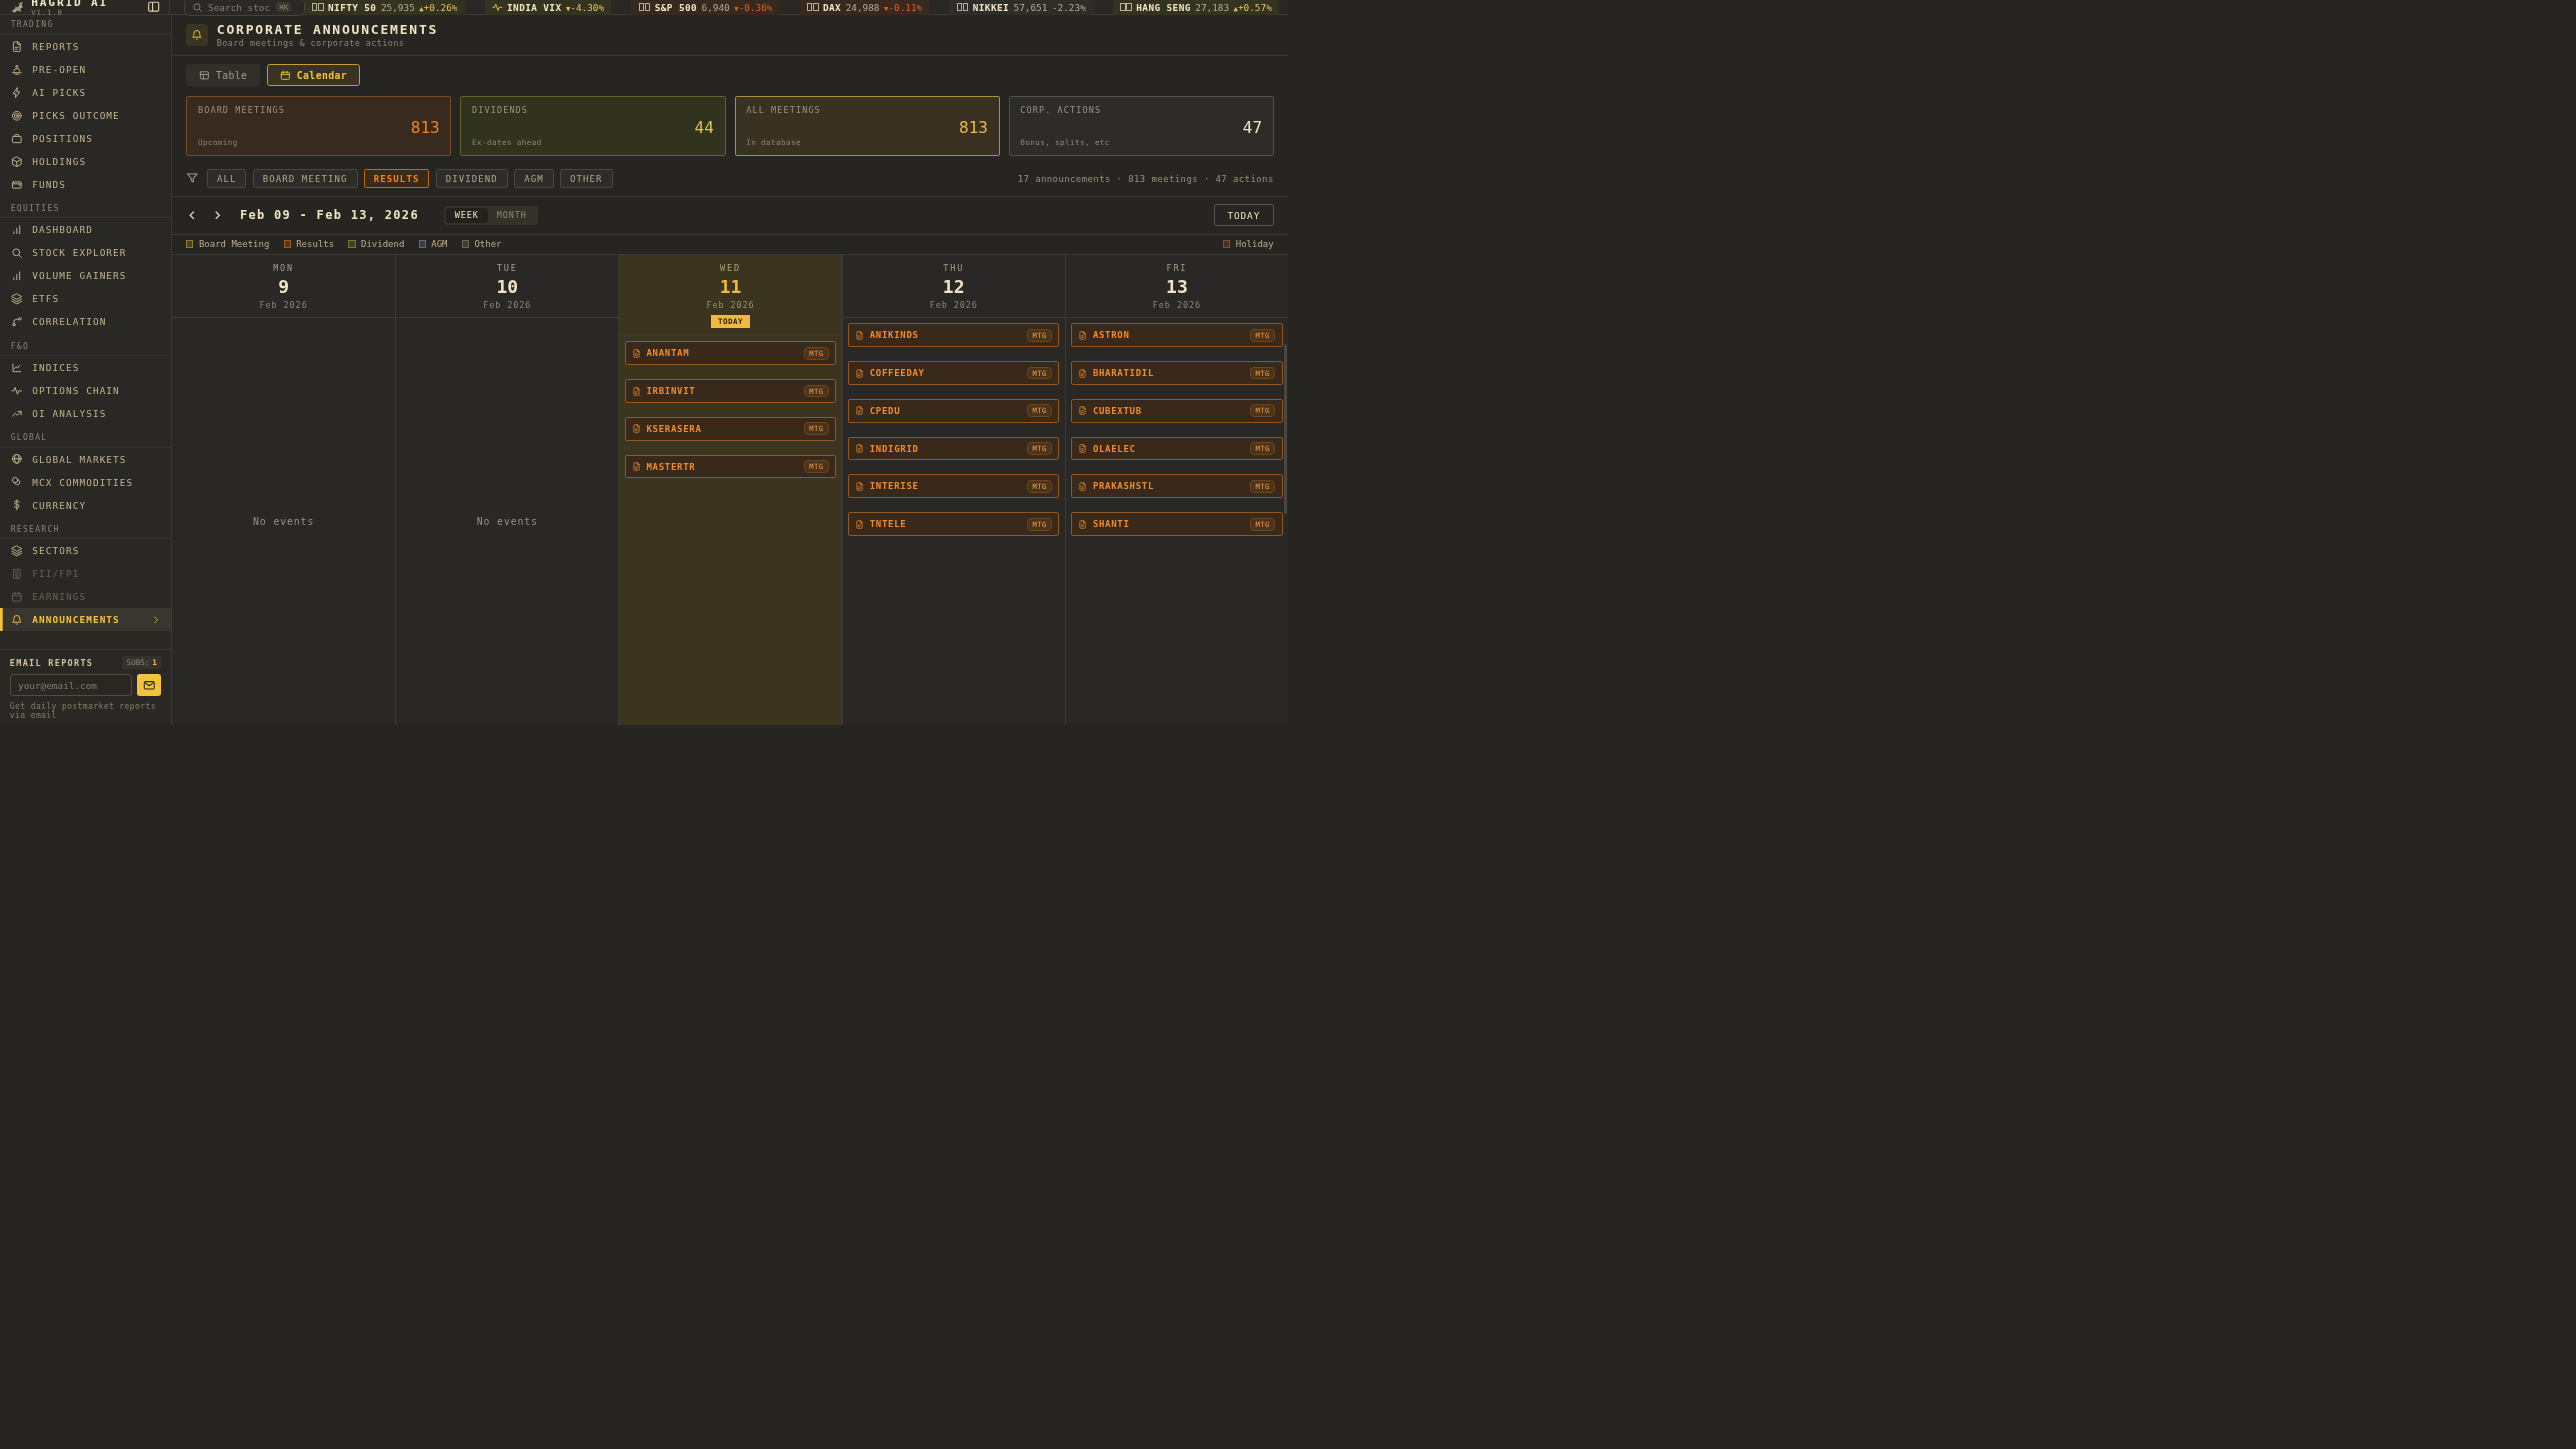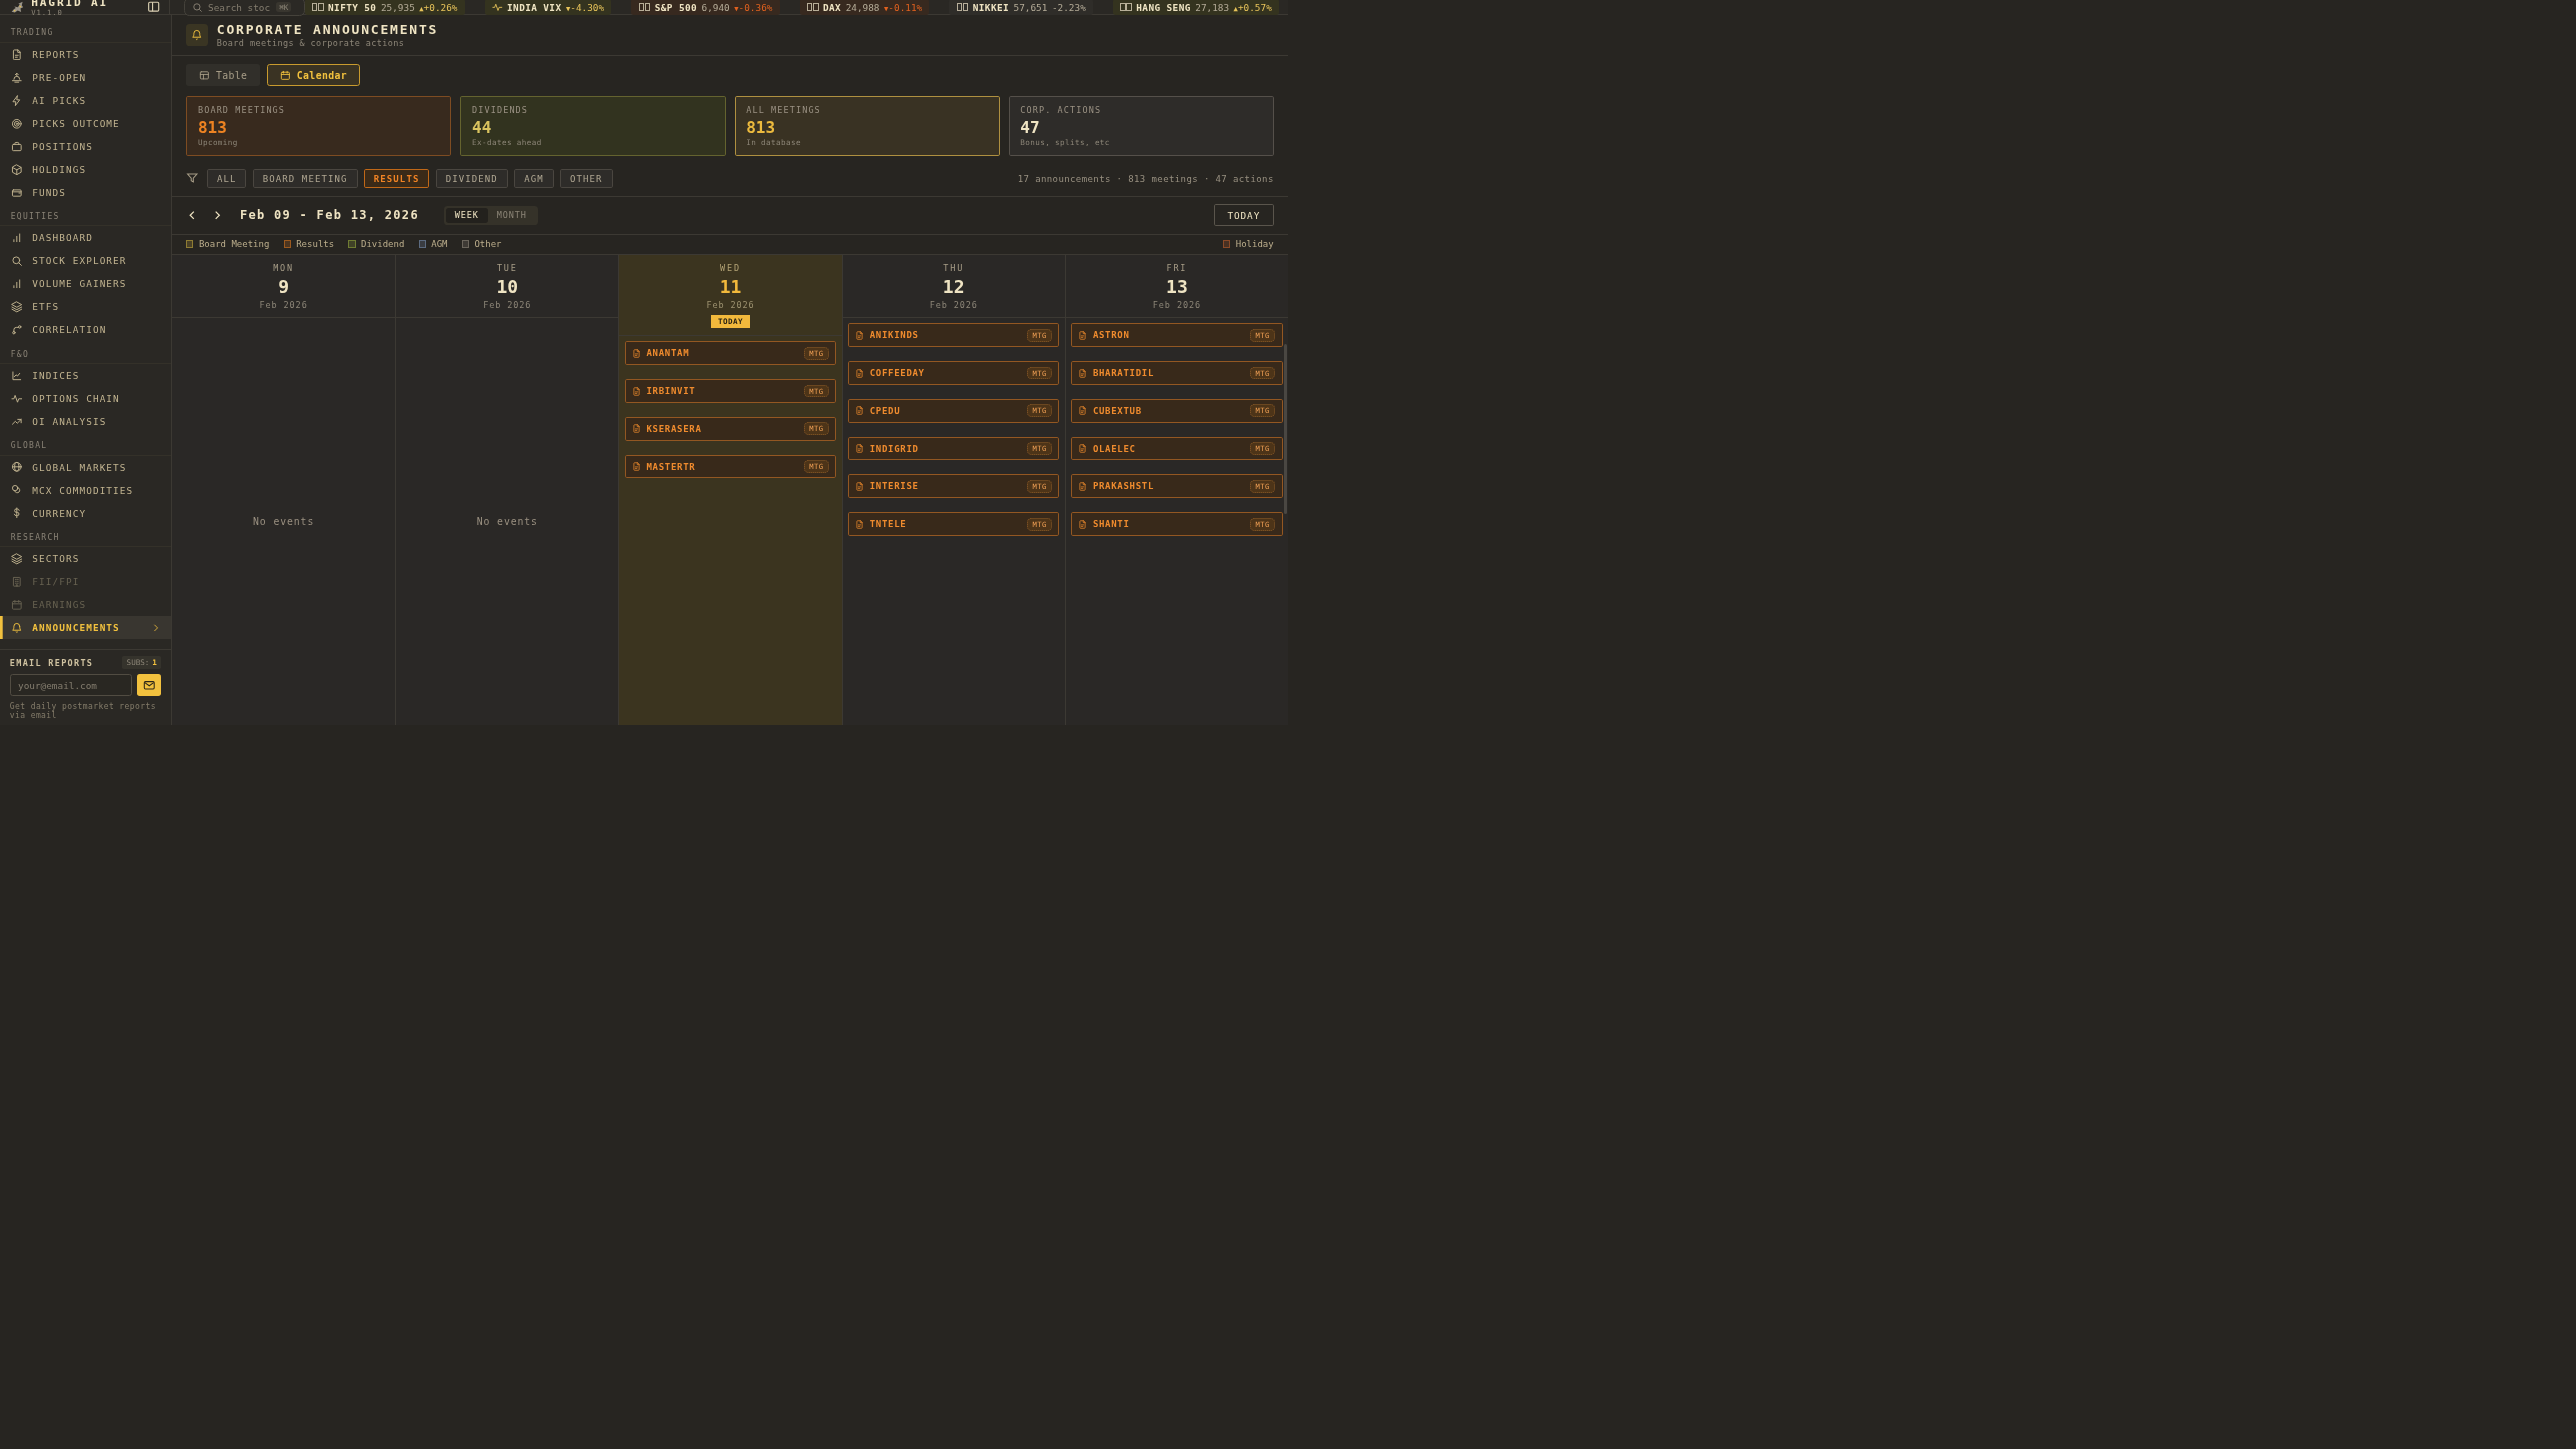--- a/index.html
+++ b/index.html
@@ -36,21 +36,21 @@
   .chip.dark{background:#2f2d29;}
   .chg.up{color:var(--gold2);} .chg.down-warm{color:var(--gold2);} .chg.down{color:var(--redorange);} .chg.flat{color:#b4ab97;}
   .flagbox{display:inline-flex;gap:0.9px;} .flagbox i{width:5.4px;height:8px;border:0.9px solid #cfc6ae;display:inline-block;opacity:.85;}
   .arrow{font-size:7.2px;}
   
   .lower{flex:1;display:flex;min-height:0;}
   
   .sidebar{width:172px;flex:0 0 auto;border-right:0.9px solid var(--line);background:#2a2824;display:flex;flex-direction:column;min-height:0;}
   .nav{flex:1;overflow:hidden;}
   .sec-label{font-size:8px;letter-spacing:1.3px;color:#8a8376;padding:5.4px 10.7px 4.5px;border-bottom:0.9px solid #343129;margin-top:2.7px;}
-  .nav-sec:first-child .sec-label{margin-top:8px;}
+  .nav-sec:first-child .sec-label{margin-top:0;}
   .nav-item{height:23px;display:flex;align-items:center;gap:9px;padding:0 10.7px;color:#c2b490;
             letter-spacing:1.1px;font-size:9.4px;cursor:pointer;position:relative;}
   .nav-item .nicon{display:inline-flex;width:12.5px;justify-content:center;}
   .nav-item.muted{color:#7b745f;opacity:.75;}
   .nav-item.active{background:#393630;color:var(--gold);font-weight:bold;box-shadow:inset 2.7px 0 0 var(--gold);}
   .nav-item.active .chev{margin-left:auto;display:inline-flex;color:var(--gold);}
   .chev{display:none;}
   
   .emailbox{border-top:0.9px solid var(--line);padding:6.3px 9.8px 5.4px;flex:0 0 auto;}
   .emailhead{display:flex;align-items:center;justify-content:space-between;margin-bottom:5.4px;}
@@ -69,21 +69,21 @@
   .bellbox{width:21.5px;height:21.5px;border-radius:3.6px;background:#3a3523;color:var(--gold);display:flex;align-items:center;justify-content:center;}
   .ptitle{font-size:13px;font-weight:bold;letter-spacing:1.8px;color:var(--cream);line-height:1.2;}
   .psub{font-size:8.5px;color:#8d8678;letter-spacing:0.4px;}
   .tabsrow{display:flex;gap:7.2px;padding:8px 14.3px 7.2px;flex:0 0 auto;}
   .viewtab{display:flex;align-items:center;gap:6.3px;padding:4.5px 11.6px;border-radius:2.7px;font-size:9.8px;
            background:#312f2a;color:#a79d87;border:0.9px solid transparent;cursor:pointer;letter-spacing:0.4px;}
   .viewtab.active{background:#3a3323;border-color:#c99b2e;color:var(--gold);font-weight:bold;}
   .statsrow{display:flex;gap:9px;padding:2.7px 14.3px 9px;flex:0 0 auto;}
   .stat{flex:1;border-radius:1.8px;padding:8px 10.7px;border:0.9px solid;}
   .stat .slabel{font-size:8.5px;letter-spacing:1.1px;color:#9a9183;}
-  .stat .snum{font-size:16px;font-weight:bold;margin:2.7px 0 1.8px;}
+  .stat .snum{font-size:16px;font-weight:normal;margin:2.7px 0 1.8px;text-align:right;}
   .stat .ssub{font-size:7.6px;color:#8d8678;letter-spacing:0.4px;}
   .stat.orange{background:#382a1e;border-color:#7e4c22;} .stat.orange .snum{color:var(--orange);}
   .stat.olive{background:#32331f;border-color:#64632f;} .stat.olive .snum{color:#d9c35f;}
   .stat.gold{background:#393223;border-color:#af9040;} .stat.gold .snum{color:#ecba3e;}
   .stat.neutral{background:#2e2c29;border-color:#55504a;} .stat.neutral .snum{color:var(--cream);}
   .filterrow{display:flex;align-items:center;gap:6.3px;padding:3.6px 14.3px 8px;border-bottom:0.9px solid var(--line);flex:0 0 auto;}
   .funnel{color:#a79d87;display:inline-flex;margin-right:1.8px;}
   .fchip{padding:3.6px 9px;border-radius:1.8px;border:0.9px solid #4a4640;background:#2e2c29;color:#b0a792;
          font-size:9px;letter-spacing:1.1px;cursor:pointer;}
   .fchip.active{background:#3a2a18;border-color:#c06818;color:#f08324;font-weight:bold;}

